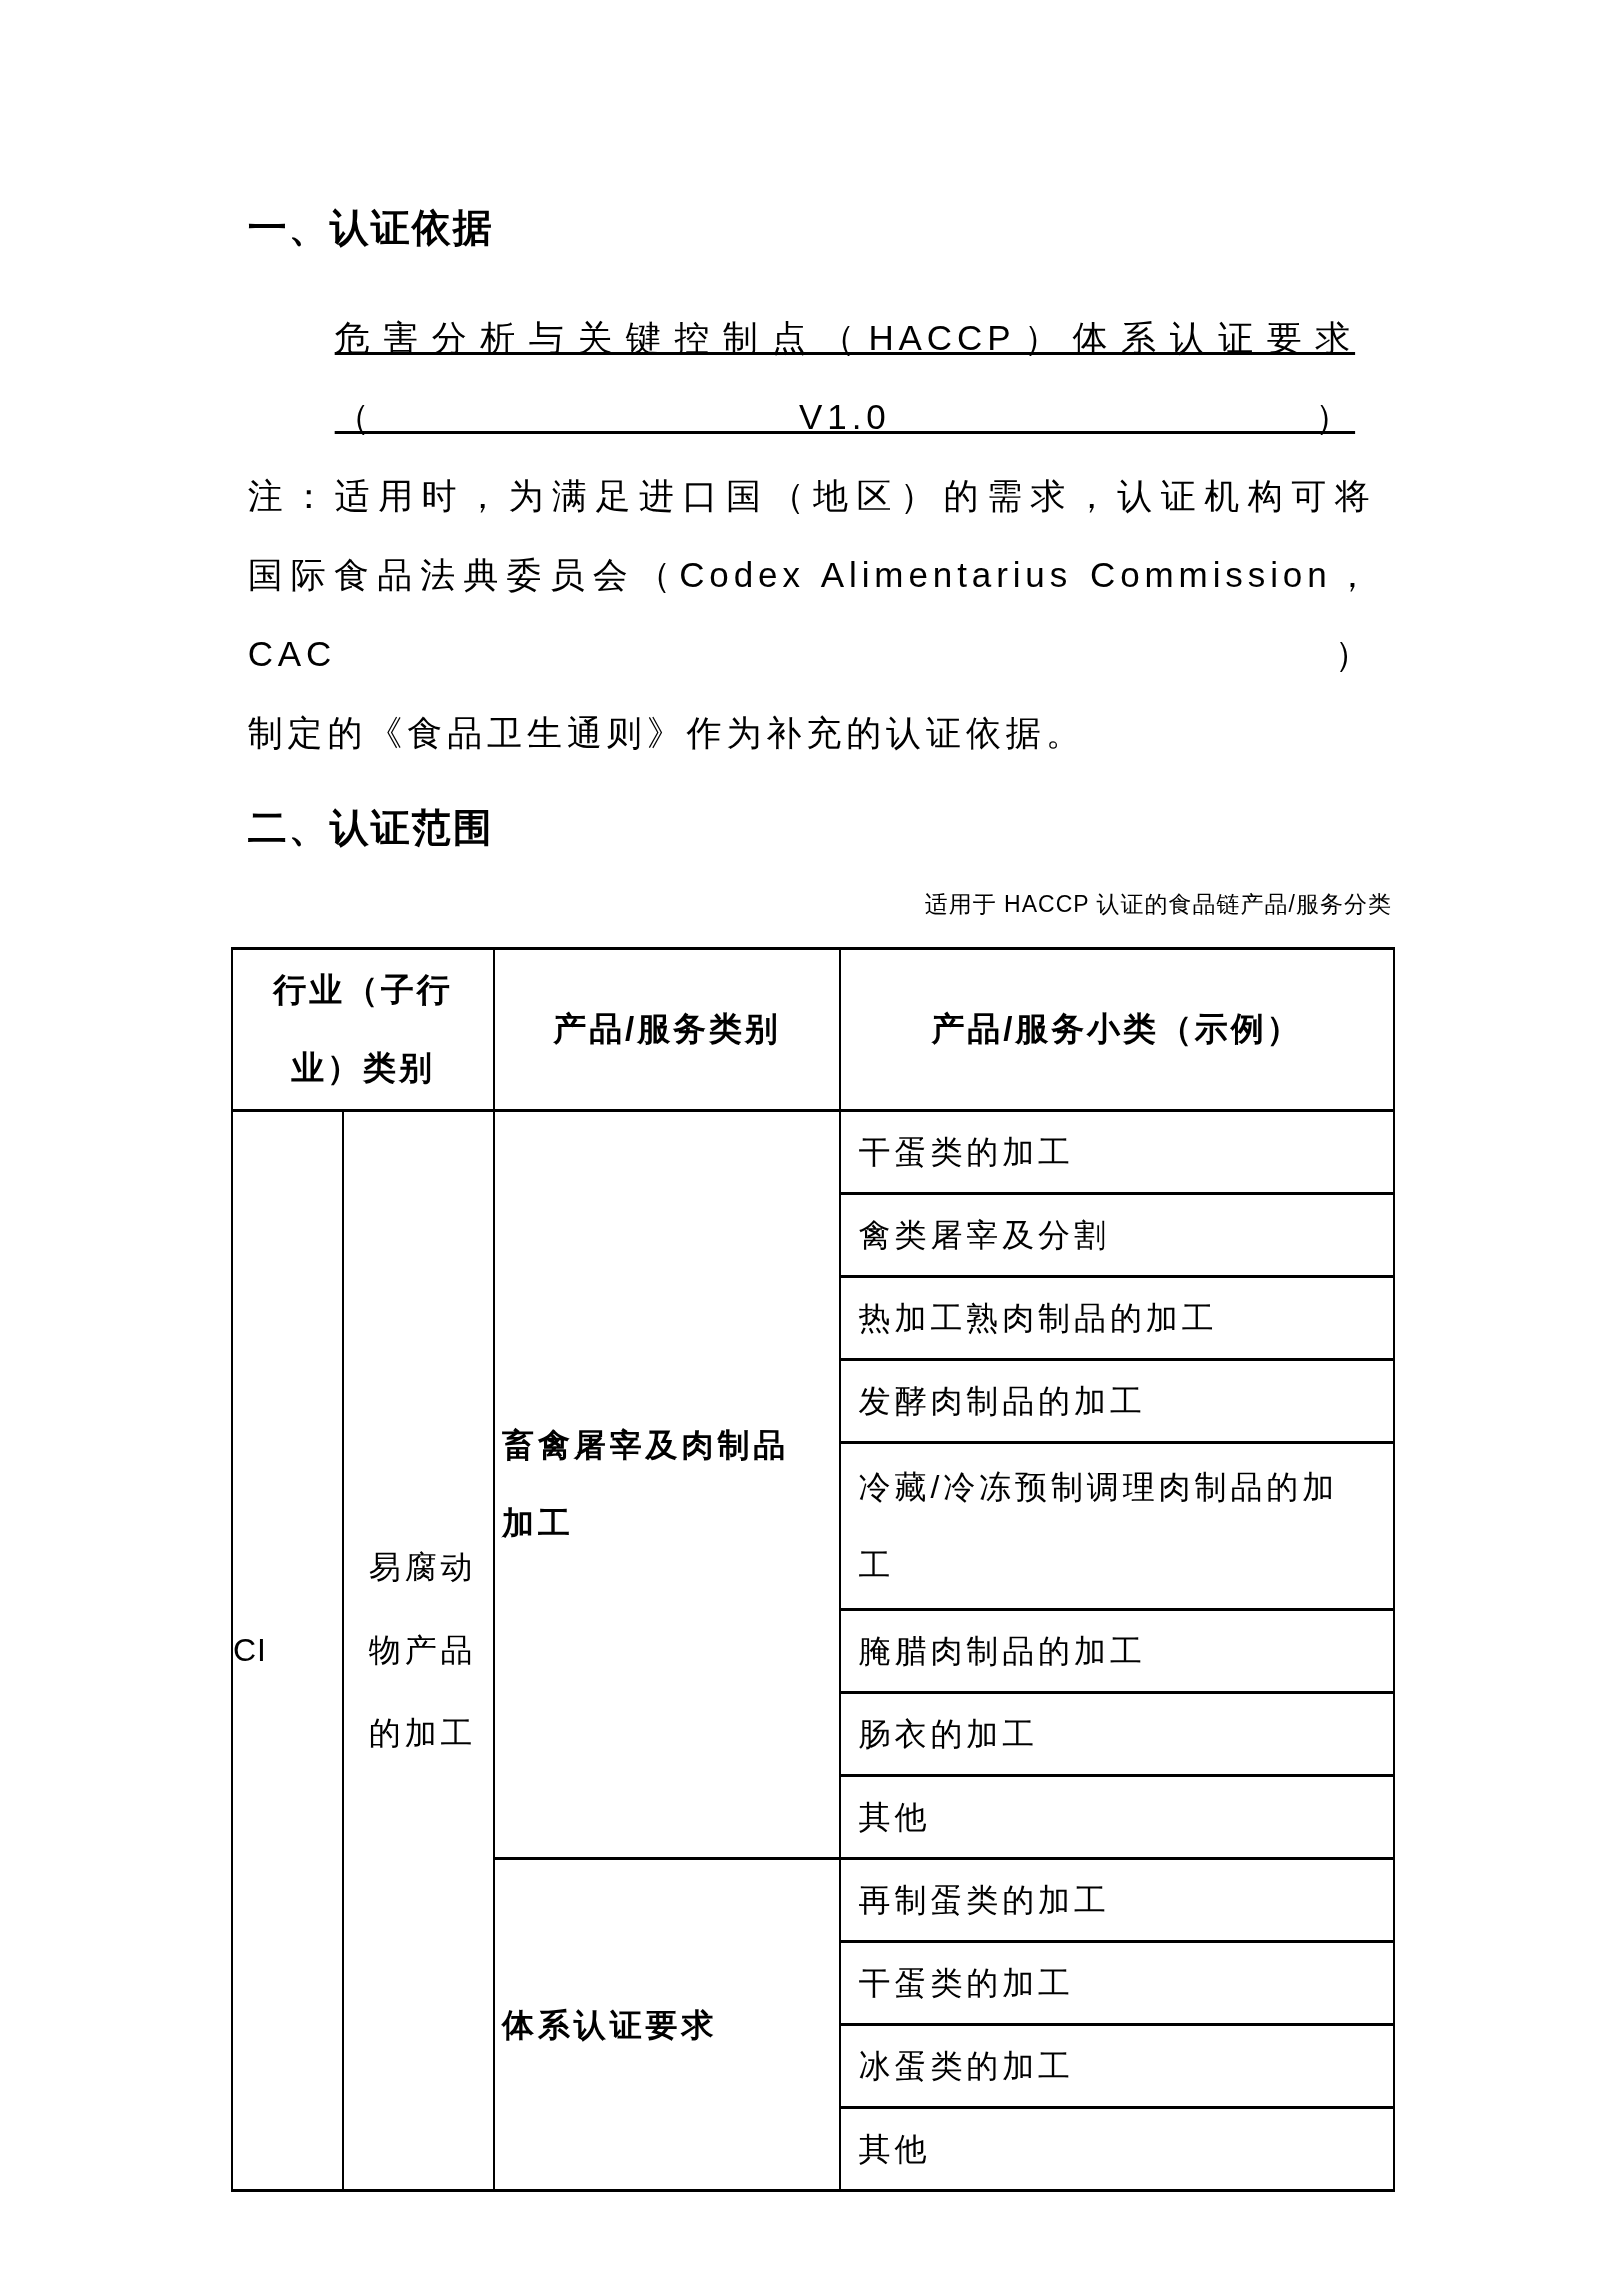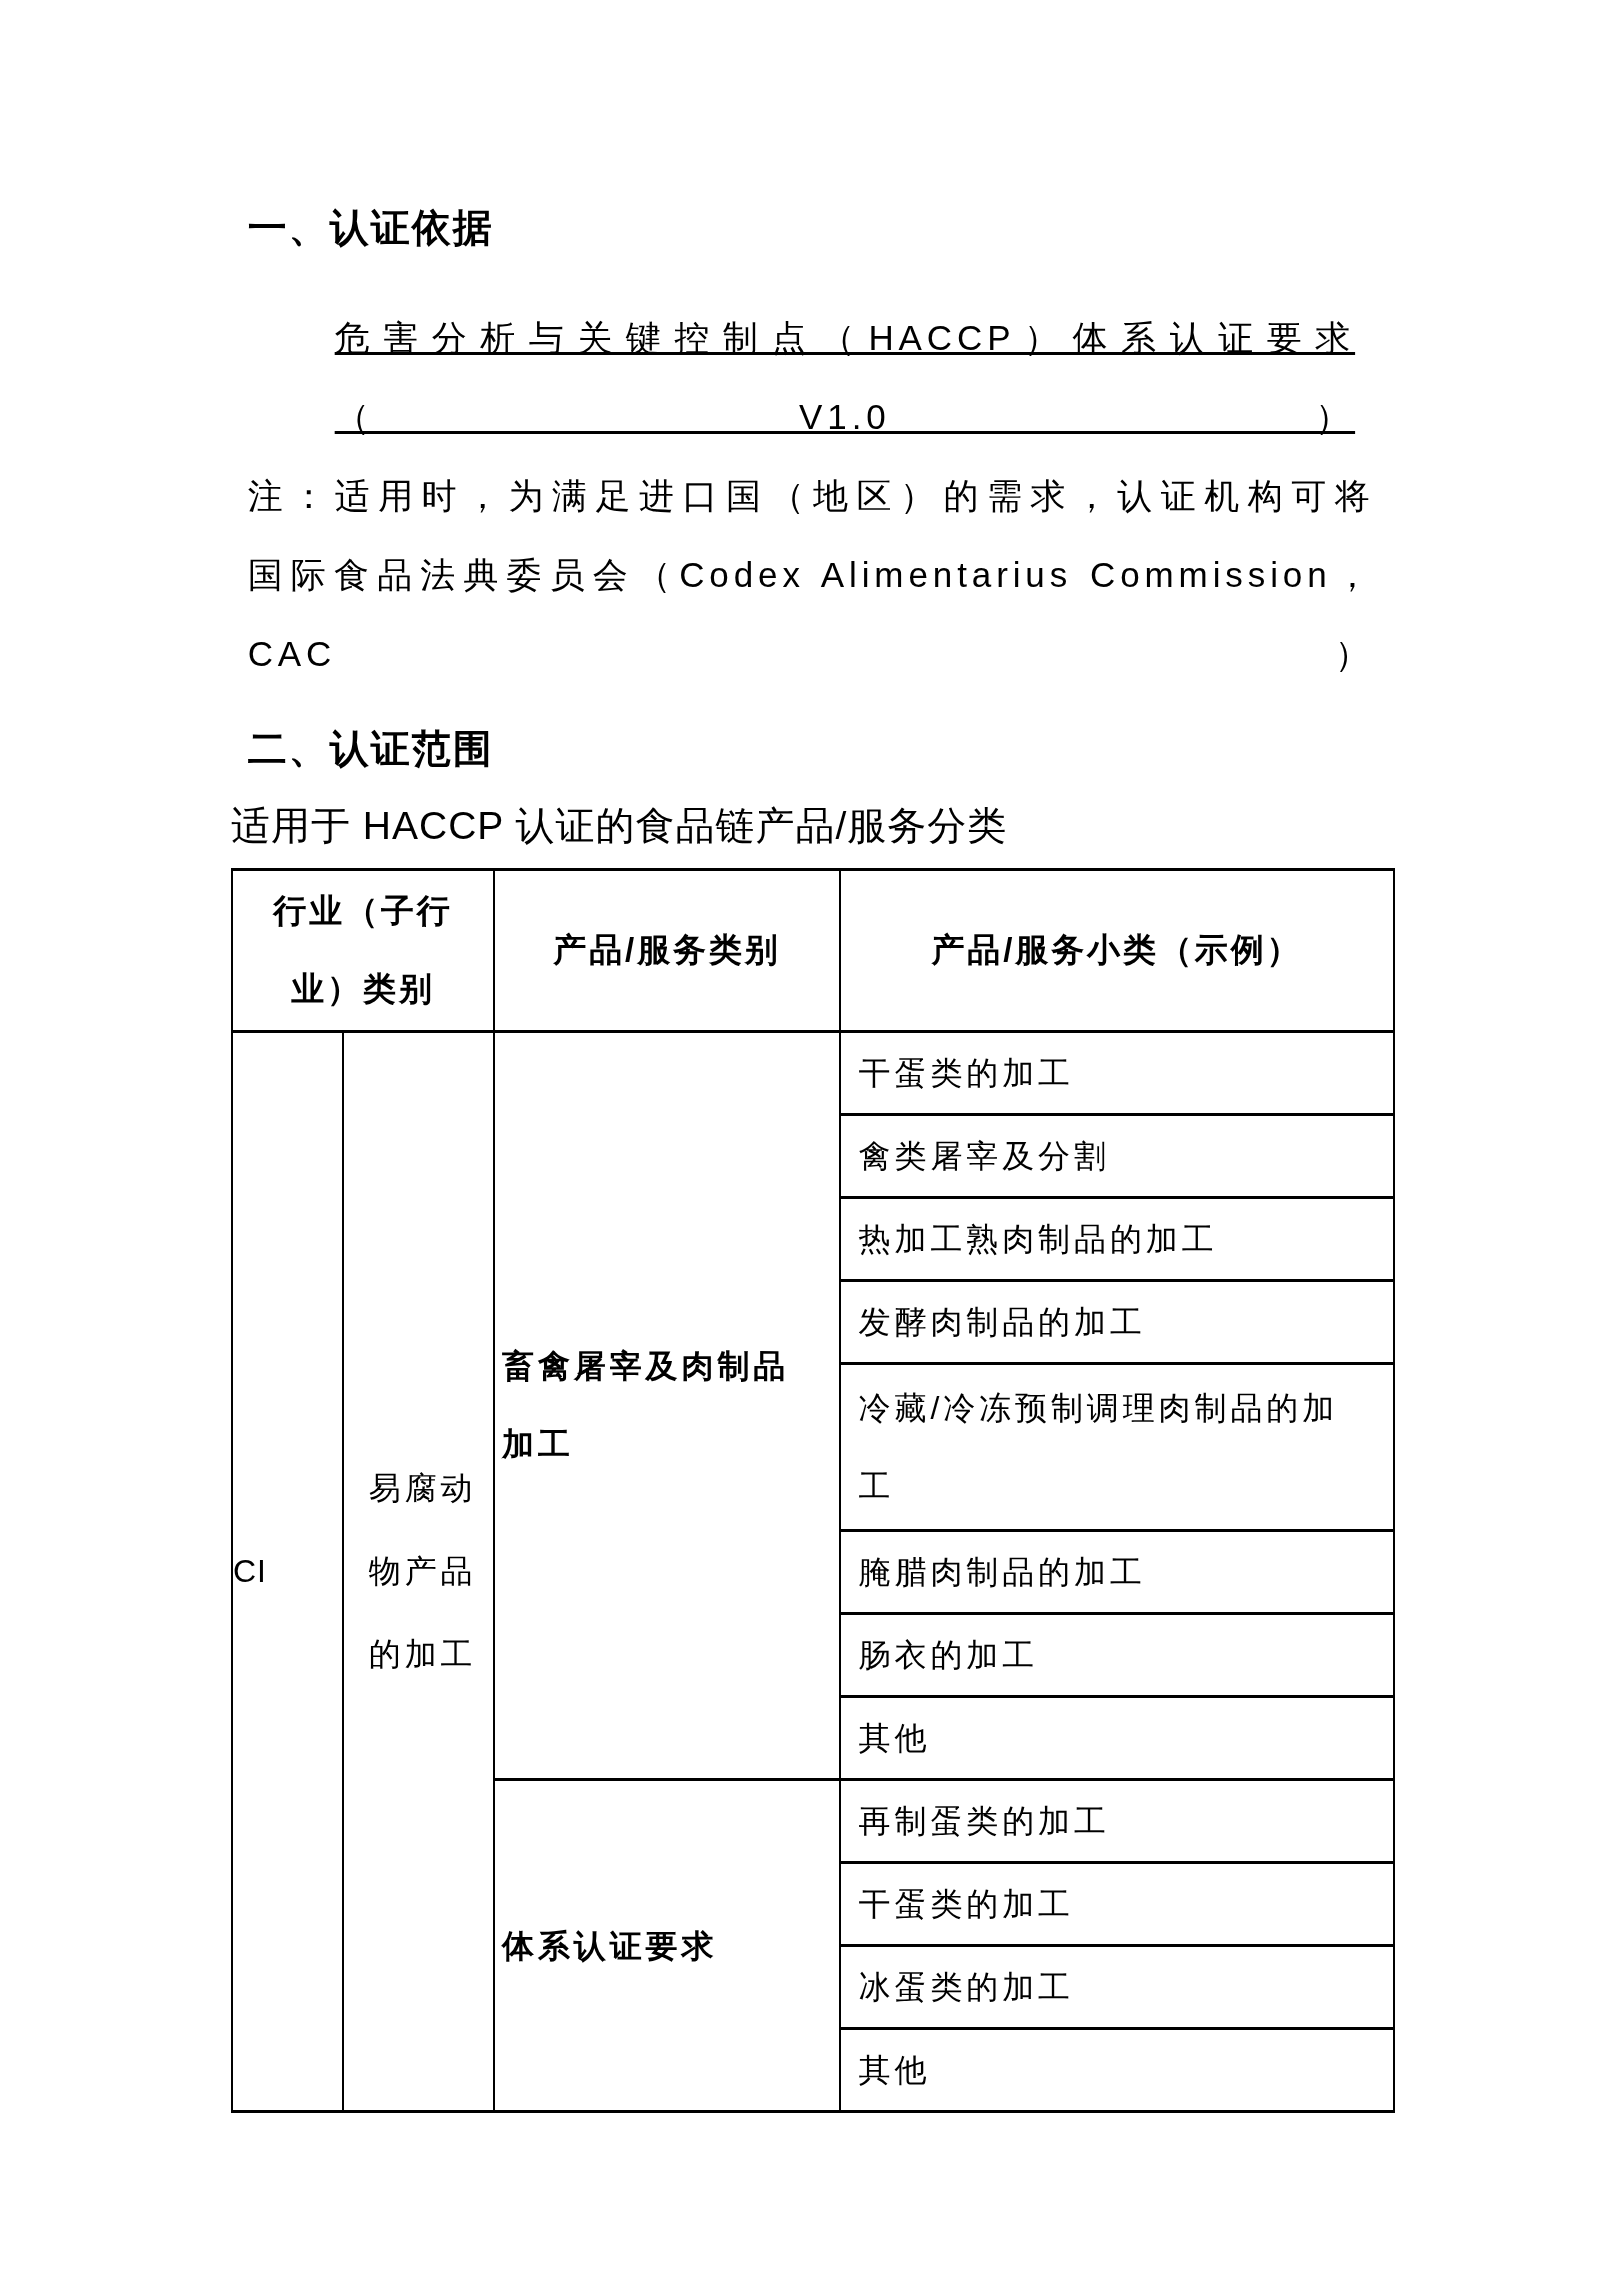--- a/index.html
+++ b/index.html
@@ -37,23 +37,23 @@
     text-align-last: justify;
   }
   .pline.indent {
     padding-left: 87px;
     padding-right: 19.6px;
     text-decoration: underline;
   }
   .caption {
     margin-top: 21.6px;
     width: 1161px;
-    font-size: 39px;
+    font-size: 23px;
     line-height: 49px;
-    text-align: left;
+    text-align: right;
     letter-spacing: 1px;
   }
   table.cls {
     margin-top: 17.6px;
     width: 1161px;
     border-collapse: collapse;
     table-layout: fixed;
     border: 2.9px solid #000;
   }
   .cls th, .cls td {
@@ -109,20 +109,21 @@
 <body>
 
 <div class="page">
 
   <div class="heading">一、认证依据</div>
 
   <div class="para">
     <div class="pline indent just">危害分析与关键控制点（HACCP）体系认证要求（V1.0）</div>
     <div class="pline just">注：适用时，为满足进口国（地区）的需求，认证机构可将</div>
     <div class="pline just">国际食品法典委员会（Codex Alimentarius Commission，CAC）</div>
+    <div class="pline">制定的《食品卫生通则》作为补充的认证依据。</div>
   </div>
 
   <div class="heading h2">二、认证范围</div>
 
   <div class="caption">适用于 HACCP 认证的食品链产品/服务分类</div>
 
   <table class="cls">
     <colgroup>
       <col style="width:111px">
       <col style="width:151px">

